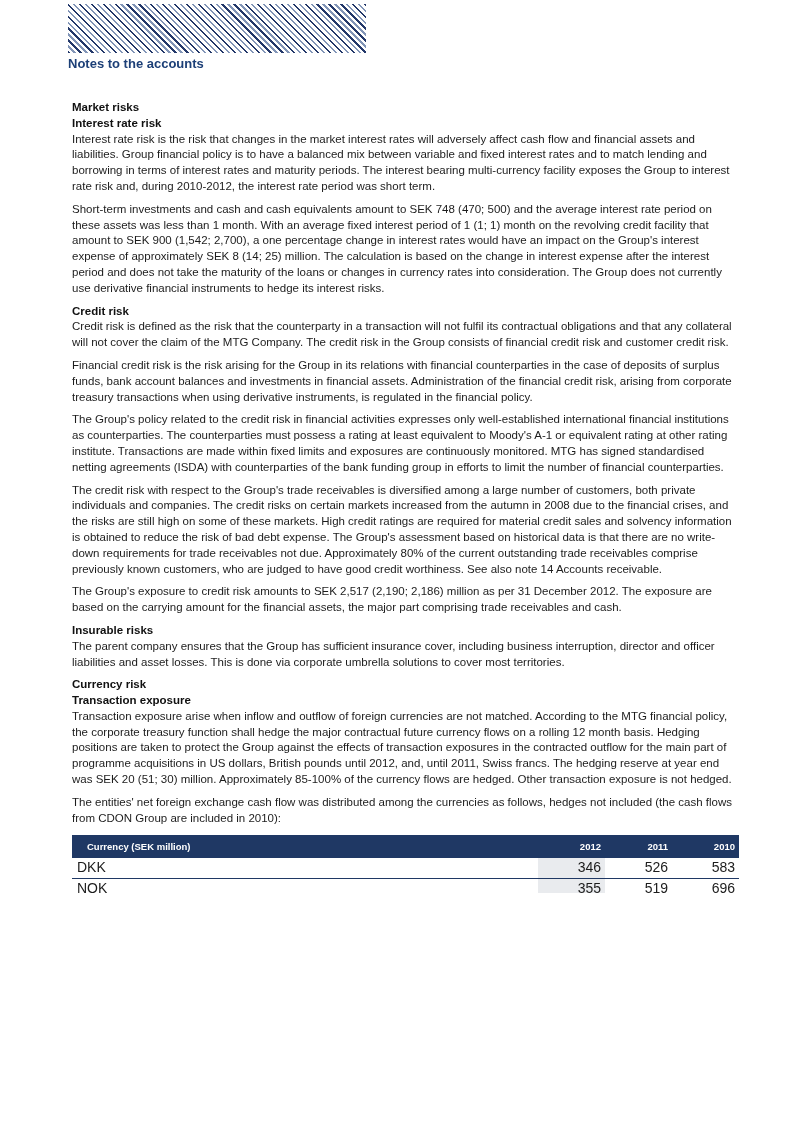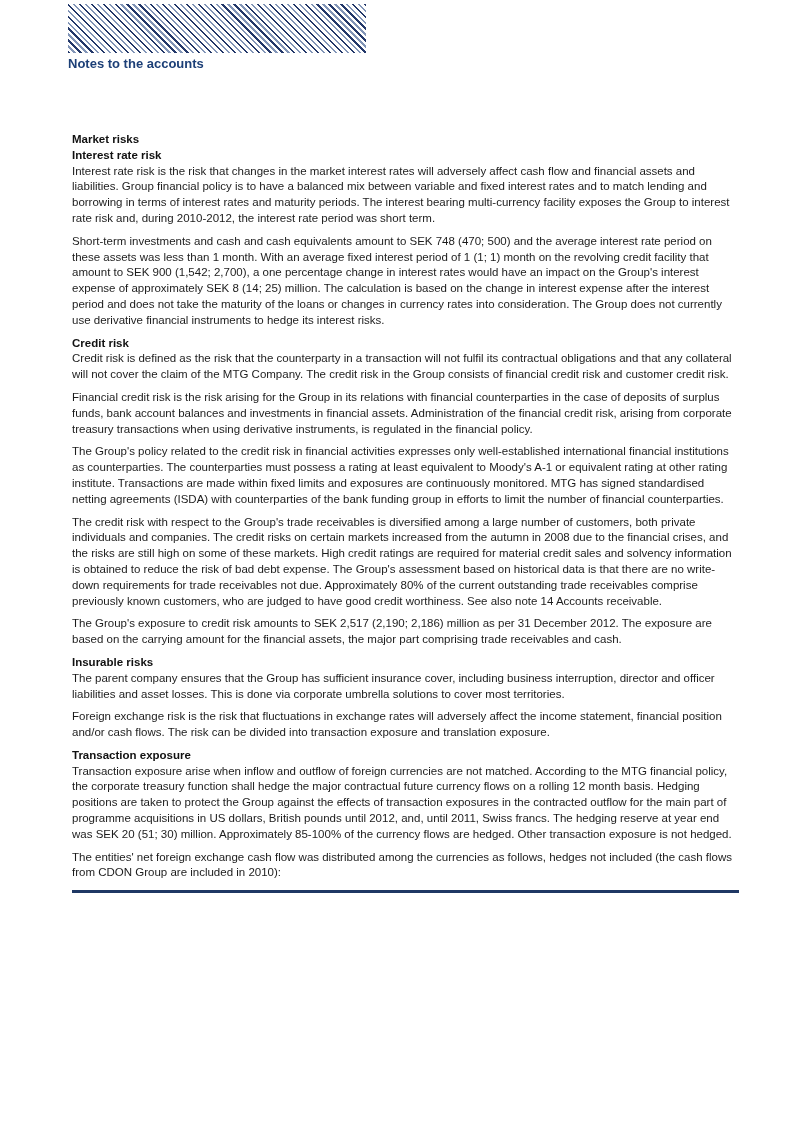--- a/index.html
+++ b/index.html
@@ -14,21 +14,21 @@
       #ffffff 1.6px, #ffffff 4.2px,
       #8295b7 4.2px, #8295b7 5.8px,
       #ffffff 5.8px, #ffffff 8.4px);
   }
   .notes-title {
     position:absolute; left:68px; top:56px;
     color:#1c3f77; font-weight:bold; font-size:13px;
   }
   .content {
     position:absolute; left:72px; top:100px; width:667px;
-    font-size:11.5px; line-height:15.8px; color:#1c1c1c;margin-top:32px;
+    font-size:11.5px; line-height:15.8px; color:#1c1c1c;
   }
   .content h3 { margin:0; font-size:11.5px; line-height:15.8px; font-weight:bold; color:#111; }
   .content p { margin:0 0 7px 0; }
   .gap-before { margin-top:14px; }
   .small-gap-before { margin-top:3px; }
 
   .table-wrap { position:relative; margin-top:9px; margin-bottom:15px; }
   table.fx { width:100%; border-collapse:collapse; table-layout:fixed; }
   table.fx col.c-year { width:67px; }
   table.fx th {
@@ -74,21 +74,21 @@
     <h3 class="small-gap-before">Credit risk</h3>
     <p>Credit risk is defined as the risk that the counterparty in a transaction will not fulfil its contractual obligations and that any collateral will not cover the claim of the MTG Company. The credit risk in the Group consists of financial credit risk and customer credit risk.</p>
     <p>Financial credit risk is the risk arising for the Group in its relations with financial counterparties in the case of deposits of surplus funds, bank account balances and investments in financial assets. Administration of the financial credit risk, arising from corporate treasury transactions when using derivative instruments, is regulated in the financial policy.</p>
     <p>The Group's policy related to the credit risk in financial activities expresses only well-established international financial institutions as counterparties. The counterparties must possess a rating at least equivalent to Moody's A-1 or equivalent rating at other rating institute. Transactions are made within fixed limits and exposures are continuously monitored. MTG has signed standardised netting agreements (ISDA) with counterparties of the bank funding group in efforts to limit the number of financial counterparties.</p>
     <p>The credit risk with respect to the Group's trade receivables is diversified among a large number of customers, both private individuals and companies. The credit risks on certain markets increased from the autumn in 2008 due to the financial crises, and the risks are still high on some of these markets. High credit ratings are required for material credit sales and solvency information is obtained to reduce the risk of bad debt expense. The Group's assessment based on historical data is that there are no write-down requirements for trade receivables not due. Approximately 80% of the current outstanding trade receivables comprise previously known customers, who are judged to have good credit worthiness. See also note 14 Accounts receivable.</p>
     <p>The Group's exposure to credit risk amounts to SEK 2,517 (2,190; 2,186) million as per 31 December 2012. The exposure are based on the carrying amount for the financial assets, the major part comprising trade receivables and cash.</p>
 
     <h3 class="small-gap-before">Insurable risks</h3>
     <p>The parent company ensures that the Group has sufficient insurance cover, including business interruption, director and officer liabilities and asset losses. This is done via corporate umbrella solutions to cover most territories.</p>
 
-    <p>Foreign exchange risk is the risk that fluctuations in exchange rates will adversely affect the income statement, financial position and/or cash flows. The risk can be divided into transaction exposure and translation exposure.</p>
+    <h3 class="gap-before">Currency risk</h3>
 
     <h3>Transaction exposure</h3>
     <p>Transaction exposure arise when inflow and outflow of foreign currencies are not matched. According to the MTG financial policy, the corporate treasury function shall hedge the major contractual future currency flows on a rolling 12 month basis. Hedging positions are taken to protect the Group against the effects of transaction exposures in the contracted outflow for the main part of programme acquisitions in US dollars, British pounds until 2012, and, until 2011, Swiss francs. The hedging reserve at year end was SEK 20 (51; 30) million. Approximately 85-100% of the currency flows are hedged. Other transaction exposure is not hedged.</p>
     <p>The entities' net foreign exchange cash flow was distributed among the currencies as follows, hedges not included (the cash flows from CDON Group are included in 2010):</p>
 
     <div class="table-wrap">
       <table class="fx">
         <colgroup>
           <col class="c-label">
             <col class="c-year">

